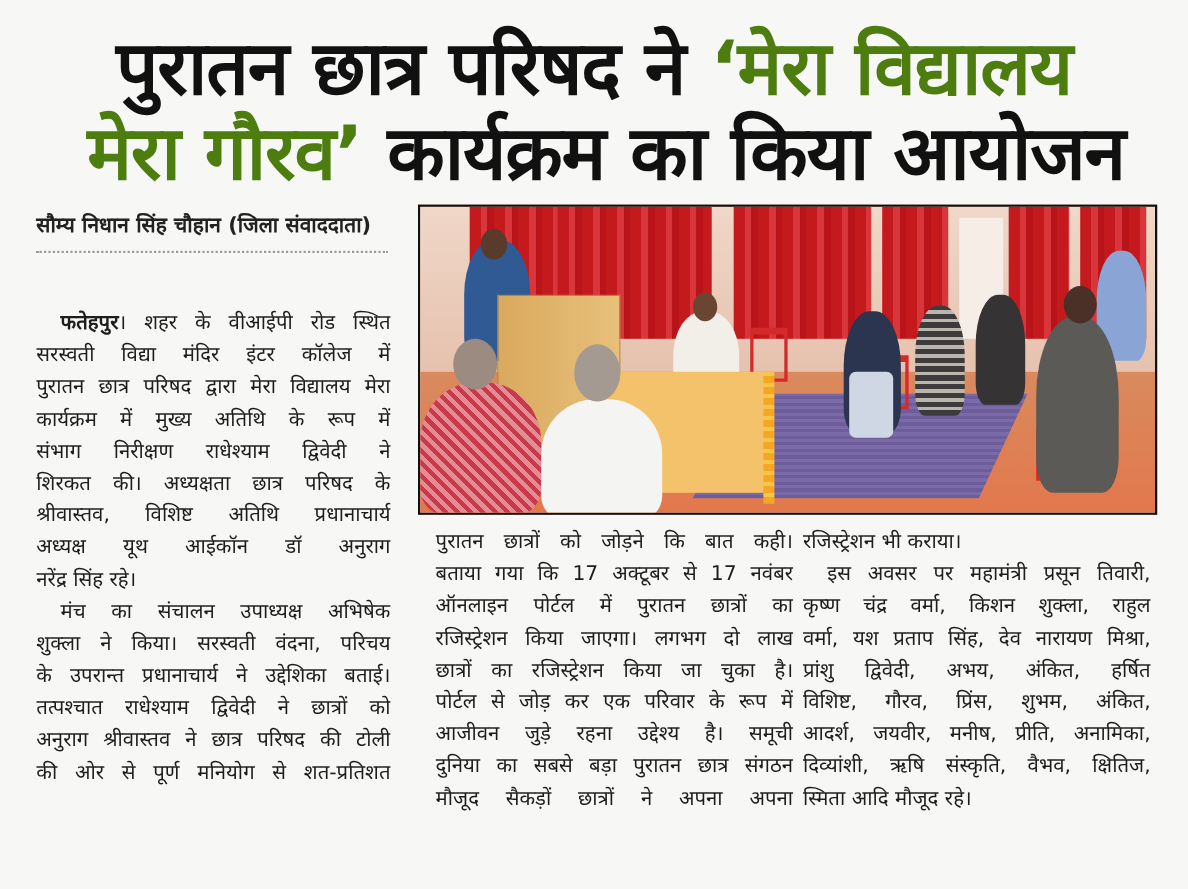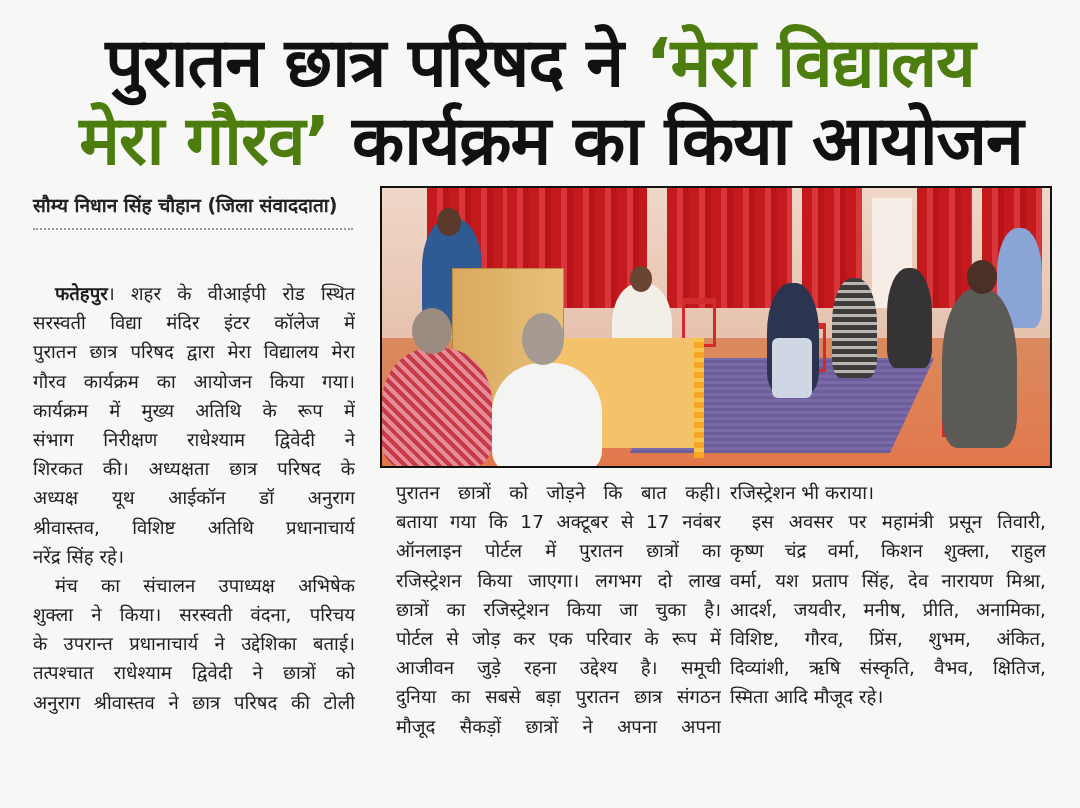--- a/index.html
+++ b/index.html
@@ -164,48 +164,49 @@
   <div class="person p-check"></div>
   <div class="person p-check-head"></div>
   <div class="person p-whiteback"></div>
   <div class="person p-whiteback-head"></div>
 </div>
 
 <div class="col col-1">
   <span class="ln indent"><span class="place">फतेहपुर</span><span>। शहर के वीआईपी रोड स्थित</span></span>
   <span class="ln">सरस्वती विद्या मंदिर इंटर कॉलेज में</span>
   <span class="ln">पुरातन छात्र परिषद द्वारा मेरा विद्यालय मेरा</span>
-  <span class="ln">गौरव कार्यक्रम का आयोजन किया गया।</span>
   <span class="ln">कार्यक्रम में मुख्य अतिथि के रूप में</span>
   <span class="ln">संभाग निरीक्षण राधेश्याम द्विवेदी ने</span>
   <span class="ln">शिरकत की। अध्यक्षता छात्र परिषद के</span>
+  <span class="ln">श्रीवास्तव, विशिष्ट अतिथि प्रधानाचार्य</span>
   <span class="ln">अध्यक्ष यूथ आईकॉन डॉ अनुराग</span>
-  <span class="ln">श्रीवास्तव, विशिष्ट अतिथि प्रधानाचार्य</span>
   <span class="ln last">नरेंद्र सिंह रहे।</span>
   <span class="ln indent">मंच का संचालन उपाध्यक्ष अभिषेक</span>
   <span class="ln">शुक्ला ने किया। सरस्वती वंदना, परिचय</span>
   <span class="ln">के उपरान्त प्रधानाचार्य ने उद्देशिका बताई।</span>
   <span class="ln">तत्पश्चात राधेश्याम द्विवेदी ने छात्रों को</span>
   <span class="ln">अनुराग श्रीवास्तव ने छात्र परिषद की टोली</span>
+  <span class="ln">की ओर से पूर्ण मनियोग से शत-प्रतिशत</span>
 </div>
 
 <div class="col col-2">
   <span class="ln">पुरातन छात्रों को जोड़ने कि बात कही।</span>
   <span class="ln">बताया गया कि 17 अक्टूबर से 17 नवंबर</span>
   <span class="ln">ऑनलाइन पोर्टल में पुरातन छात्रों का</span>
   <span class="ln">रजिस्ट्रेशन किया जाएगा। लगभग दो लाख</span>
   <span class="ln">छात्रों का रजिस्ट्रेशन किया जा चुका है।</span>
   <span class="ln">पोर्टल से जोड़ कर एक परिवार के रूप में</span>
   <span class="ln">आजीवन जुड़े रहना उद्देश्य है। समूची</span>
   <span class="ln">दुनिया का सबसे बड़ा पुरातन छात्र संगठन</span>
   <span class="ln">मौजूद सैकड़ों छात्रों ने अपना अपना</span>
 </div>
 
 <div class="col col-3">
   <span class="ln last">रजिस्ट्रेशन भी कराया।</span>
   <span class="ln indent">इस अवसर पर महामंत्री प्रसून तिवारी,</span>
   <span class="ln">कृष्ण चंद्र वर्मा, किशन शुक्ला, राहुल</span>
   <span class="ln">वर्मा, यश प्रताप सिंह, देव नारायण मिश्रा,</span>
+  <span class="ln">प्रांशु द्विवेदी, अभय, अंकित, हर्षित</span>
+  <span class="ln">विशिष्ट, गौरव, प्रिंस, शुभम, अंकित,</span>
   <span class="ln">आदर्श, जयवीर, मनीष, प्रीति, अनामिका,</span>
-  <span class="ln">विशिष्ट, गौरव, प्रिंस, शुभम, अंकित,</span>
   <span class="ln">दिव्यांशी, ऋषि संस्कृति, वैभव, क्षितिज,</span>
   <span class="ln last">स्मिता आदि मौजूद रहे।</span>
 </div>
 
 </body></html>

